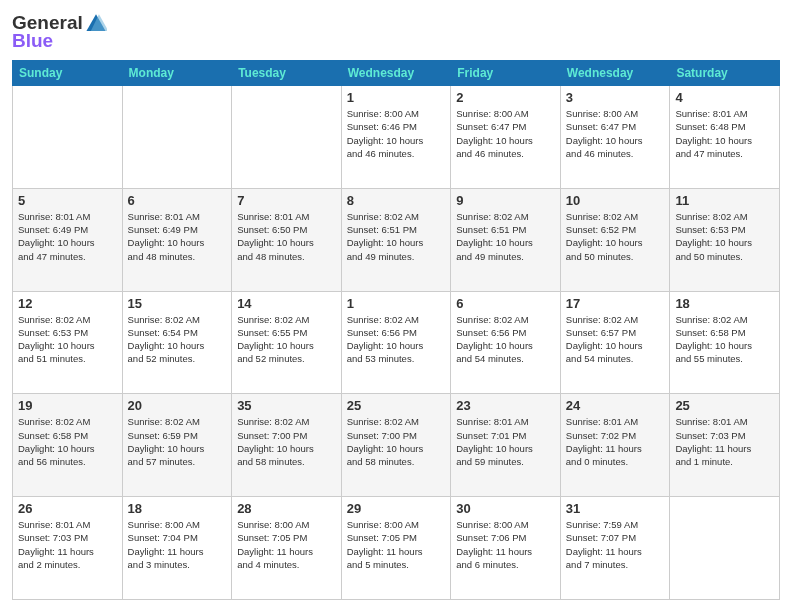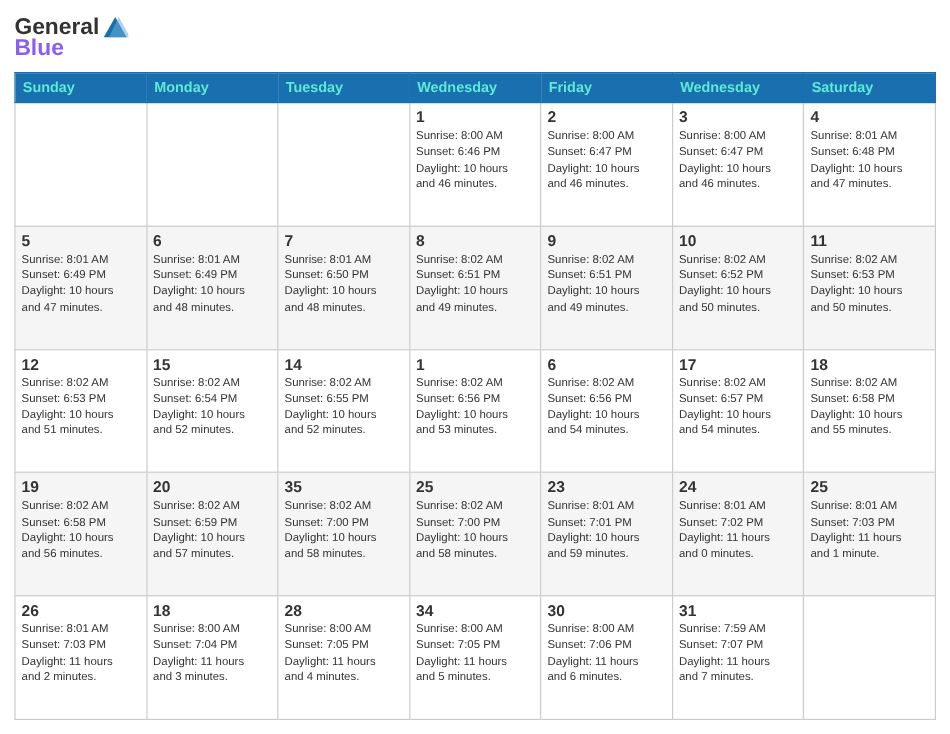--- a/index.html
+++ b/index.html
@@ -317,21 +317,21 @@
 and 3 minutes.</div>
           </td>
           <td>
             <div class="day-number">28</div>
             <div class="day-info" style="white-space: pre-line;">Sunrise: 8:00 AM
 Sunset: 7:05 PM
 Daylight: 11 hours
 and 4 minutes.</div>
           </td>
           <td>
-            <div class="day-number">34</div>
+            <div class="day-number">29</div>
             <div class="day-info" style="white-space: pre-line;">Sunrise: 8:00 AM
 Sunset: 7:05 PM
 Daylight: 11 hours
 and 5 minutes.</div>
           </td>
           <td>
             <div class="day-number">30</div>
             <div class="day-info" style="white-space: pre-line;">Sunrise: 8:00 AM
 Sunset: 7:06 PM
 Daylight: 11 hours

